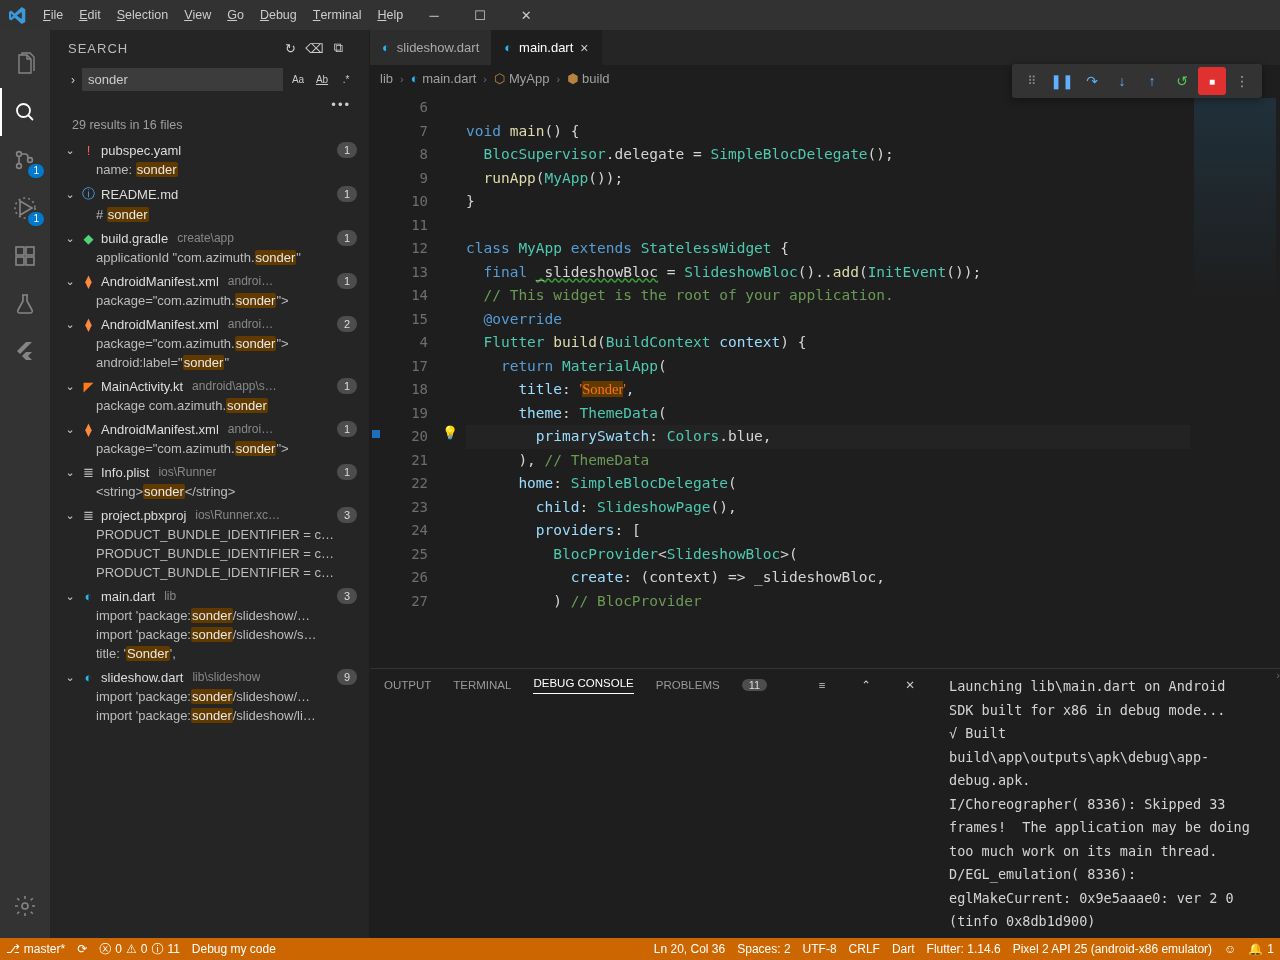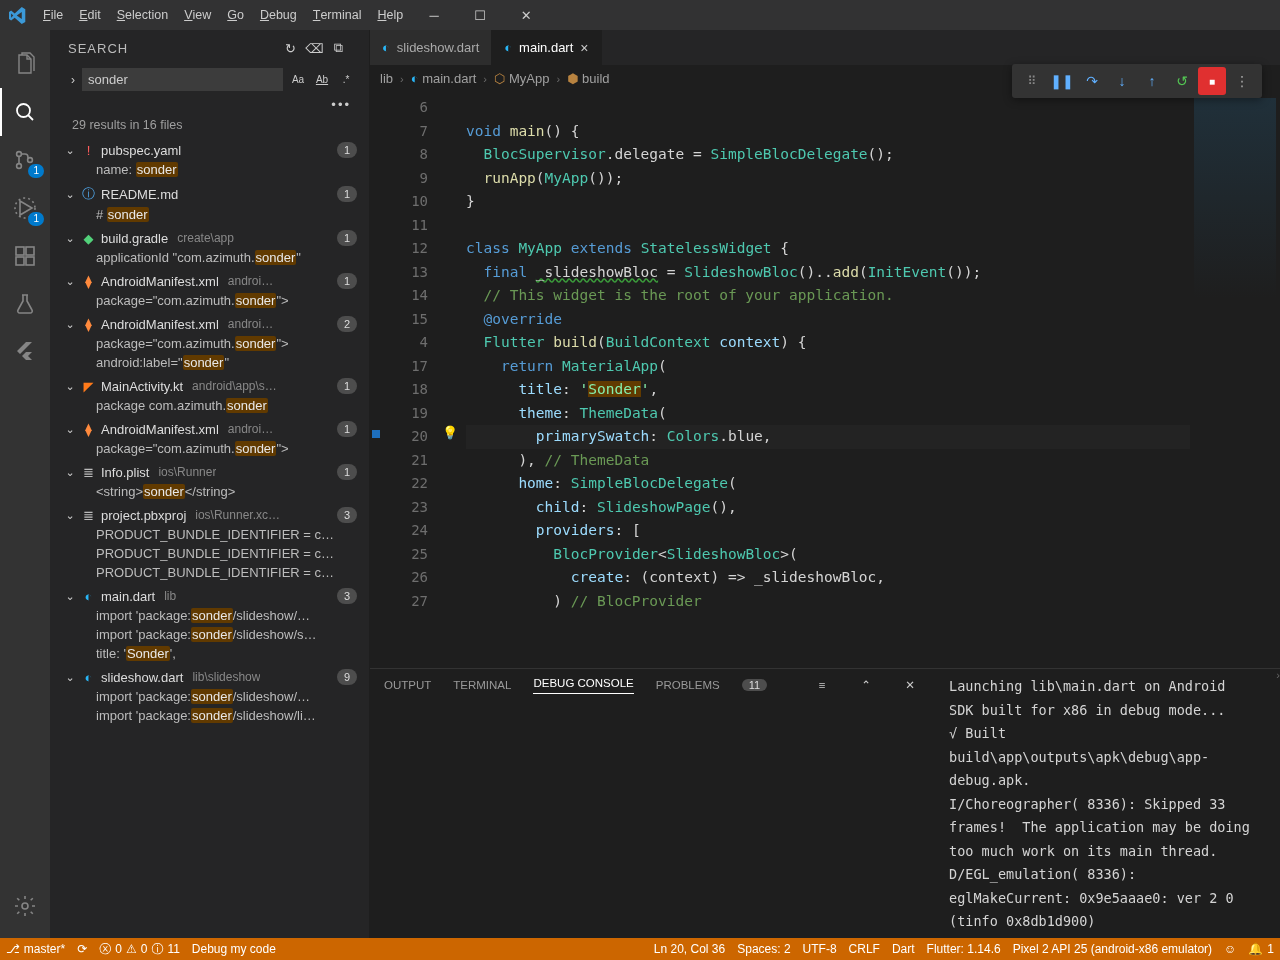--- a/index.html
+++ b/index.html
@@ -144,21 +144,21 @@
 .bp-col .bp { position:absolute; width:8px; height:8px; background:#1e6fbd; left:2px; }
 .code {
   flex:1; font-family:Consolas,monospace; font-size:14.5px; line-height:23.5px;
   padding:4px 0 0 4px; white-space:pre; color:#d4d4d4; overflow:hidden;
 }
 .minimap { width:90px; background:#1e1e1e; }
 .minimap .mm-box { height:250px; margin:6px 4px; background:linear-gradient(#20303a, #1e1e1e 80%);}
 .c-kw { color:#569cd6; }
 .c-cls { color:#4ec9b0; }
 .c-fn { color:#dcdcaa; }
-.c-str { color:#86efac; }
+.c-str { color:#f97316;font-family:Liberation Serif, serif; }
 .c-com { color:#6a9955; }
 .c-prop { color:#9cdcfe; }
 .hl2 { background:#613a00; }
 .wavy { text-decoration: underline wavy #3a9a3a; }
 .cur-line-bg { background:#2a2a2a66; display:inline-block; width:100%; }
 
 
 .panel {
   height:270px; border-top:1px solid #333; display:flex; flex-direction:row;
   background:#1e1e1e;

